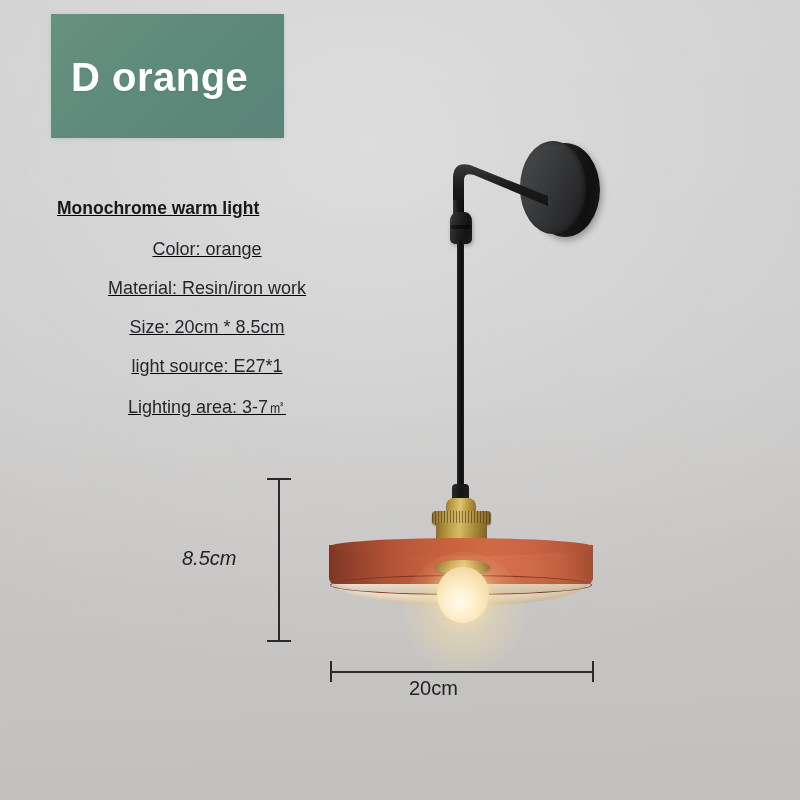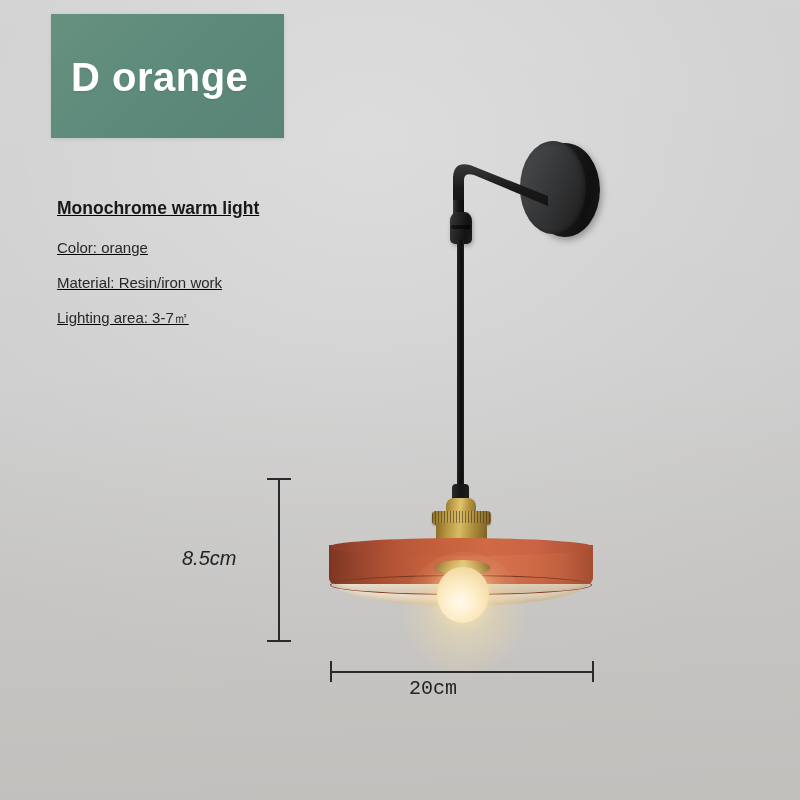--- a/index.html
+++ b/index.html
@@ -50,24 +50,25 @@
     text-decoration: underline;
   }
   #spec-title {
     font-size: 17.5px;
     font-weight: bold;
     color: #17181a;
     margin-bottom: 20px;
     white-space: nowrap;
   }
   .spec-line {
-    font-size: 15px;
+    font-size: 18px;
     color: #26272a;
     margin-bottom: 18px;
     white-space: nowrap;
+    text-align: center;
   }
 
   
   #wall-plate {
     position: absolute;
     left: 520px;
     top: 141px;
     width: 80px;
     height: 96px;
   }
@@ -302,36 +303,37 @@
     white-space: nowrap;
     font-style: italic;
   }
   #dim-h-label {
     position: absolute;
     left: 409px;
     top: 677px;
     font-size: 20px;
     color: #222325;
     white-space: nowrap;
-    font-family: Liberation Mono, monospace;
   }
 </style>
 </head>
 <body>
 
 <div id="scene">
 
   <div id="banner">
     <div id="banner-label">D orange</div>
   </div>
 
   <div id="specs">
     <div id="spec-title">Monochrome warm light</div>
     <div class="spec-line">Color: orange</div>
     <div class="spec-line">Material: Resin/iron work</div>
+    <div class="spec-line">Size: 20cm * 8.5cm</div>
+    <div class="spec-line">light source: E27*1</div>
     <div class="spec-line">Lighting area: 3-7㎡</div>
   </div>
 
   <div id="wall-plate">
     <div id="wall-plate-rim"></div>
     <div id="wall-plate-face"></div>
   </div>
 
   <div id="arm">
     <svg width="110" height="95" viewBox="0 0 110 95">

